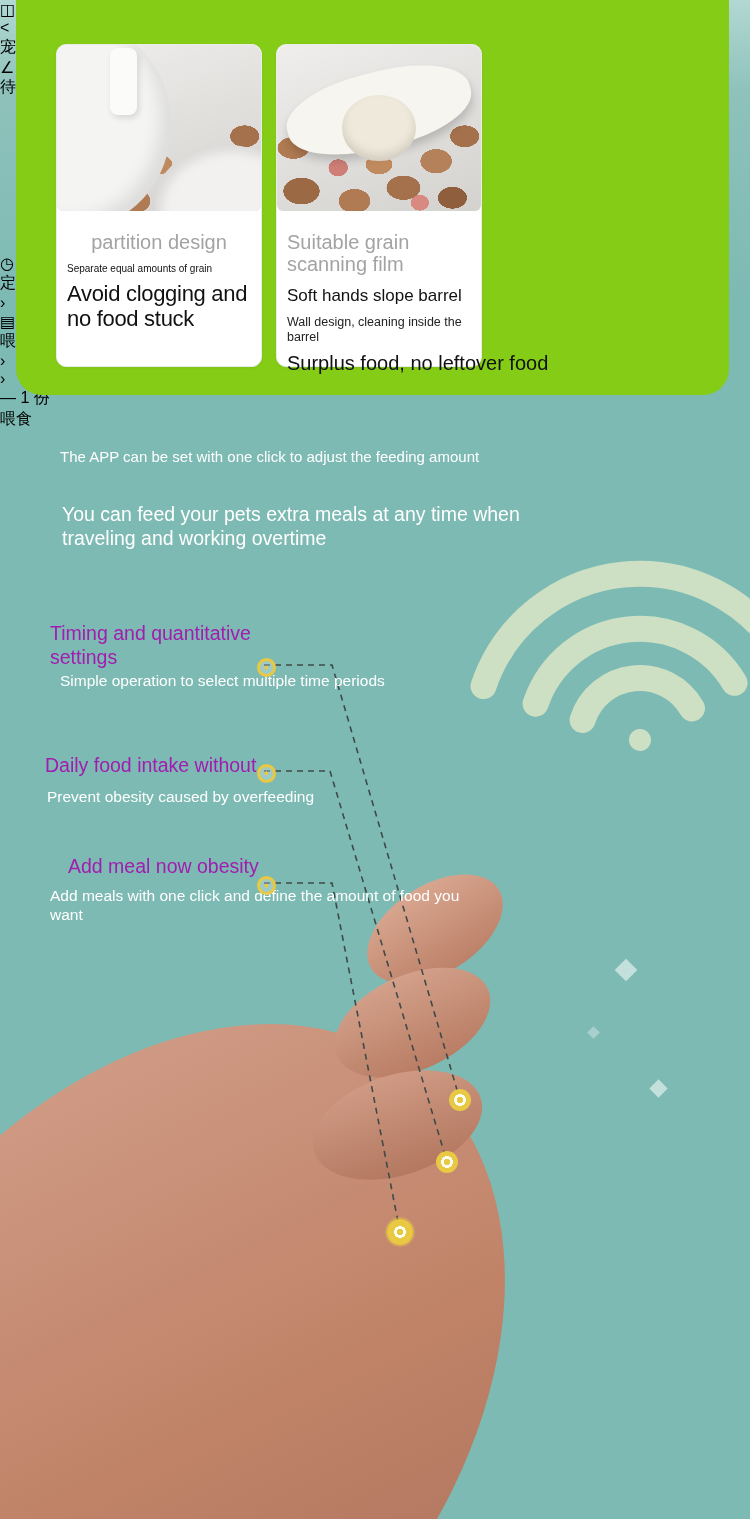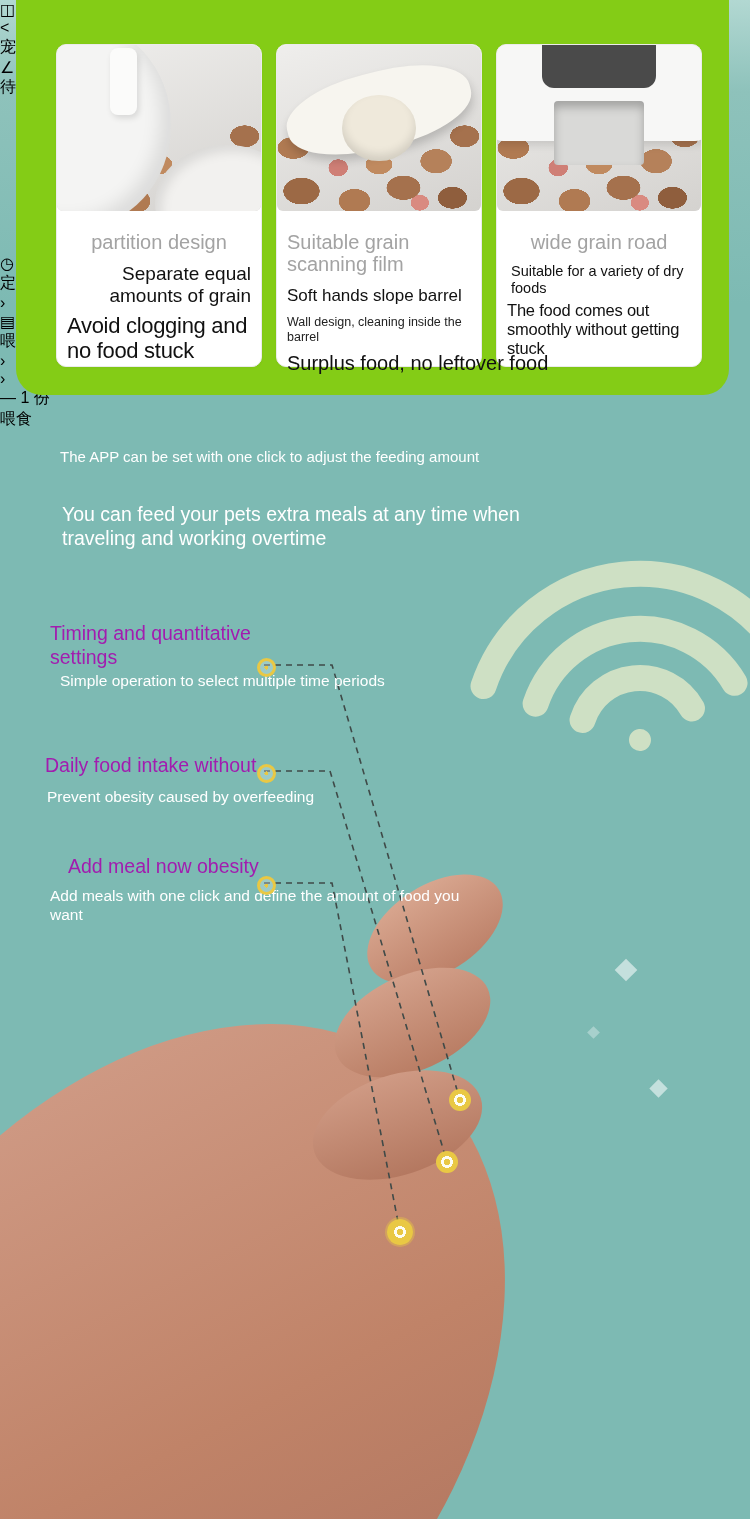--- a/index.html
+++ b/index.html
@@ -40,21 +40,21 @@
   .p3-machine{position:absolute;left:-4%;top:-2%;width:108%;height:60%;background:#f7f7f6;
               border-radius:0 0 14px 14px;box-shadow:0 4px 8px rgba(0,0,0,.12);}
   .p3-dark{position:absolute;left:22%;top:0;width:56%;height:26%;background:#4a4a4a;
            border-radius:0 0 12px 12px;}
   .p3-slot{position:absolute;left:28%;top:34%;width:44%;height:38%;background:#d9d9d7;
            box-shadow:inset 0 6px 10px rgba(0,0,0,.25);border-radius:4px;}
   .card-title{color:#a3a3a3;font-size:20px;margin:20px 10px 10px;line-height:1.12;}
   .t-center{text-align:center;}
   .card-text{color:#111;margin:0 10px;line-height:1.15;}
 
-  .c1-l1{font-size:19px;margin-top:6px;text-align:right;}
+  .c1-l1{font-size:10px;margin-top:6px;}
   .c1-l2{font-size:22px;margin-top:6px;letter-spacing:-.3px;}
   .c2-l1{font-size:17px;margin-top:10px;}
   .c2-l2{font-size:12.5px;margin-top:10px;color:#222;}
   .c2-l3{font-size:20px;margin-top:8px;white-space:nowrap;position:relative;z-index:6;}
   .c3-l1{font-size:14.5px;margin:8px 14px 0;}
   .c3-l2{font-size:16.5px;margin-top:4px;letter-spacing:-.2px;}
 
   
   .intro-small{left:60px;top:448px;color:#fff;font-size:15px;z-index:20;}
   .intro-large{left:62px;top:502px;width:520px;color:#fff;font-size:19.5px;line-height:1.25;z-index:20;}
@@ -177,30 +177,20 @@
       <div class="photo">
         <div class="p2-prop"></div>
         <div class="p2-hub"></div>
       </div>
       <div class="card-title">Suitable grain scanning film</div>
       <div class="card-text c2-l1">Soft hands slope barrel</div>
       <div class="card-text c2-l2">Wall design, cleaning inside the barrel</div>
       <div class="card-text c2-l3">Surplus food, no leftover food</div>
     </div>
 
-    <div class="card">
-      <div class="photo">
-        <div class="p3-machine"></div>
-        <div class="p3-dark"></div>
-        <div class="p3-slot"></div>
-      </div>
-      <div class="card-title t-center">wide grain road</div>
-      <div class="card-text c3-l1">Suitable for a variety of dry foods</div>
-      <div class="card-text c3-l2">The food comes out smoothly without getting stuck</div>
-    </div>
 
   </div>
 </div>
 
 <div class="abs intro-small">The APP can be set with one click to adjust the feeding amount</div>
 <div class="abs intro-large">You can feed your pets extra meals at any time when traveling and working overtime</div>
 
 <div class="abs feat-title f1-title">Timing and quantitative settings</div>
 <div class="abs feat-desc f1-desc">Simple operation to select multiple time periods</div>
 <div class="abs feat-title f2-title">Daily food intake without</div>

